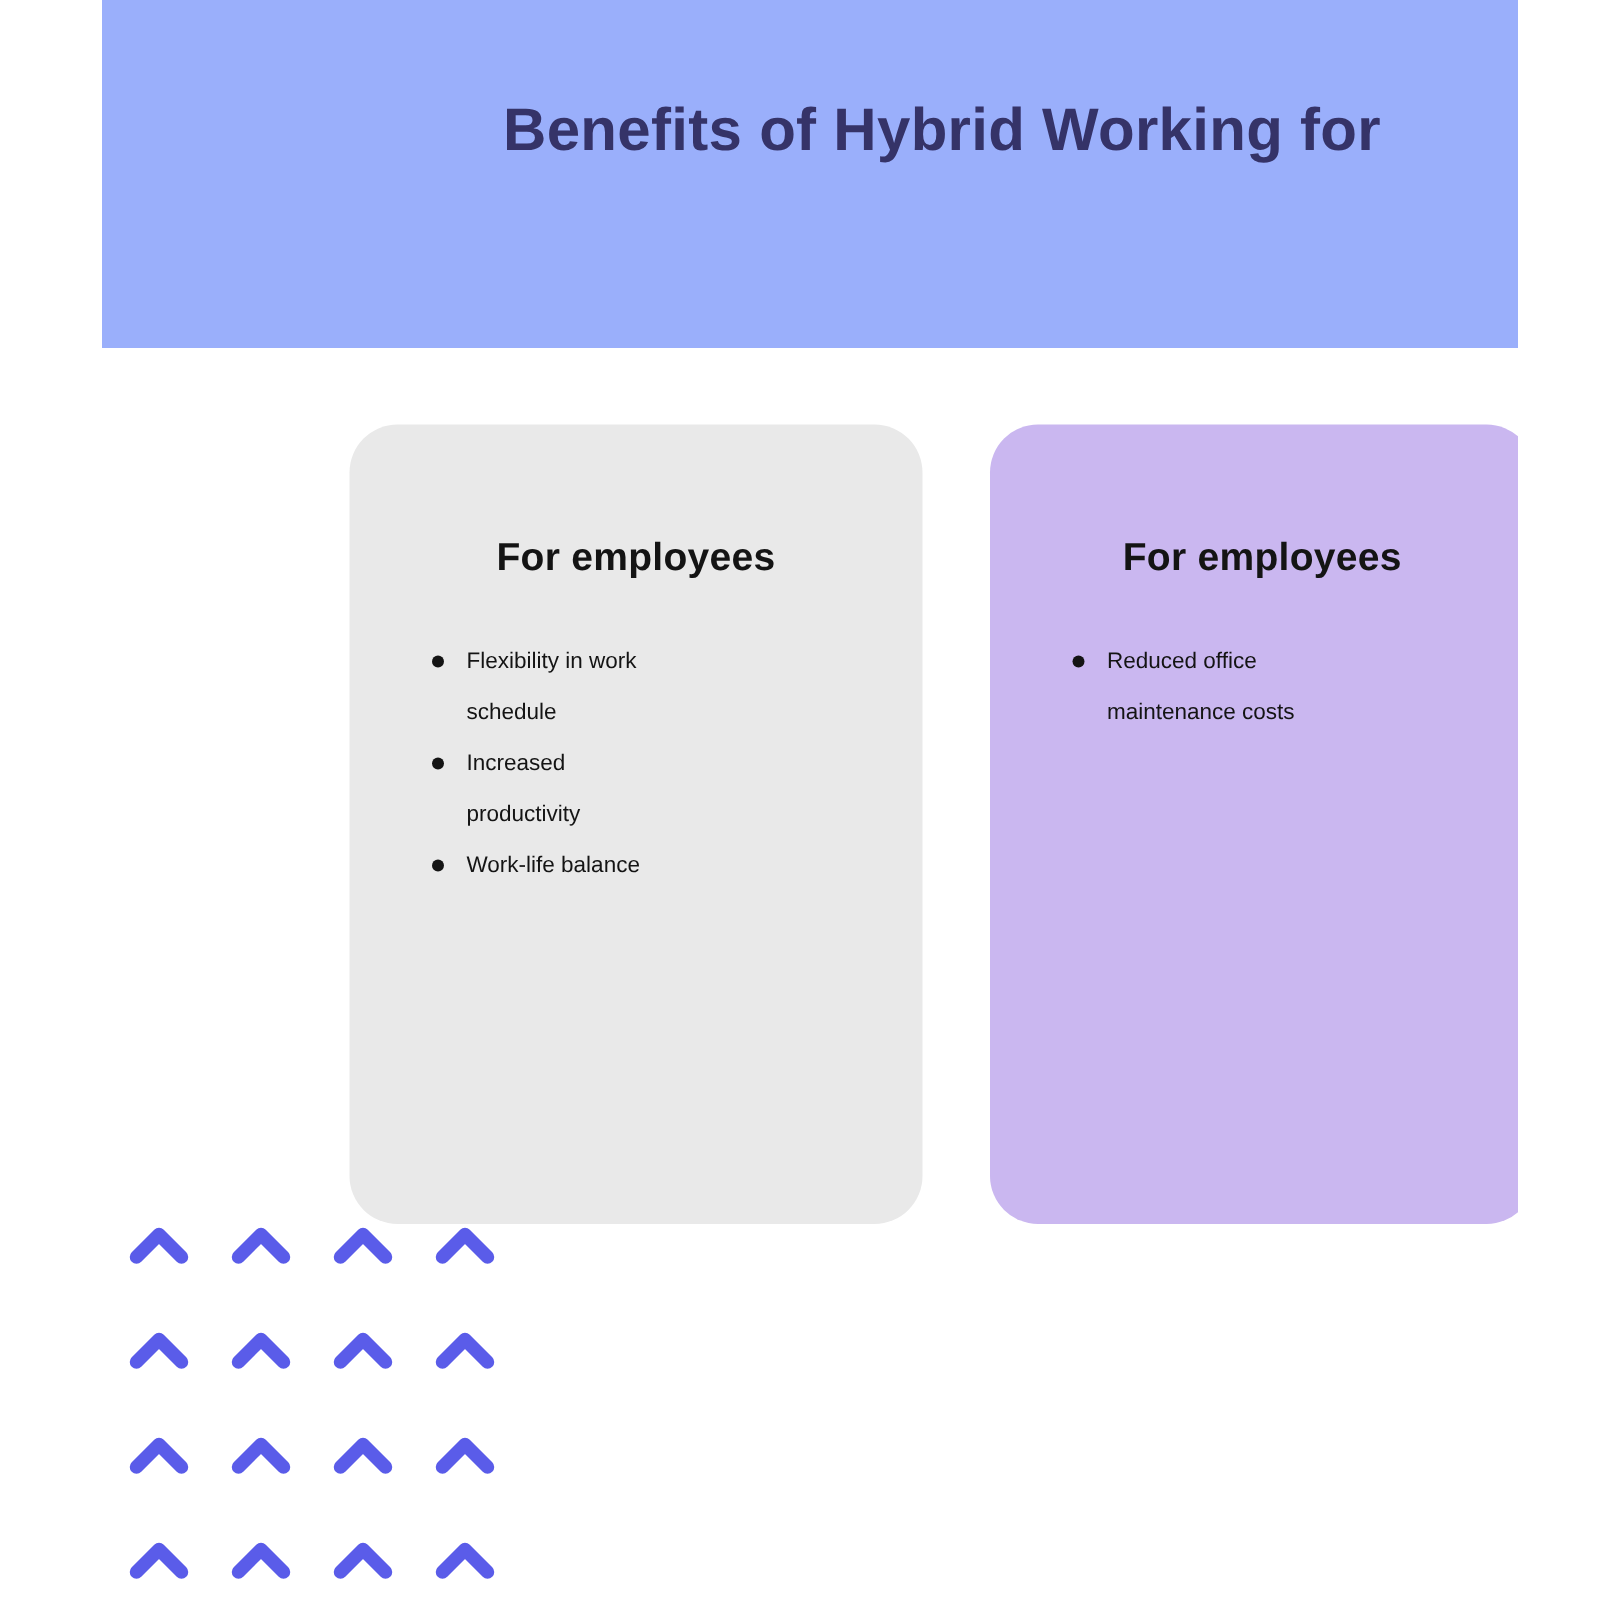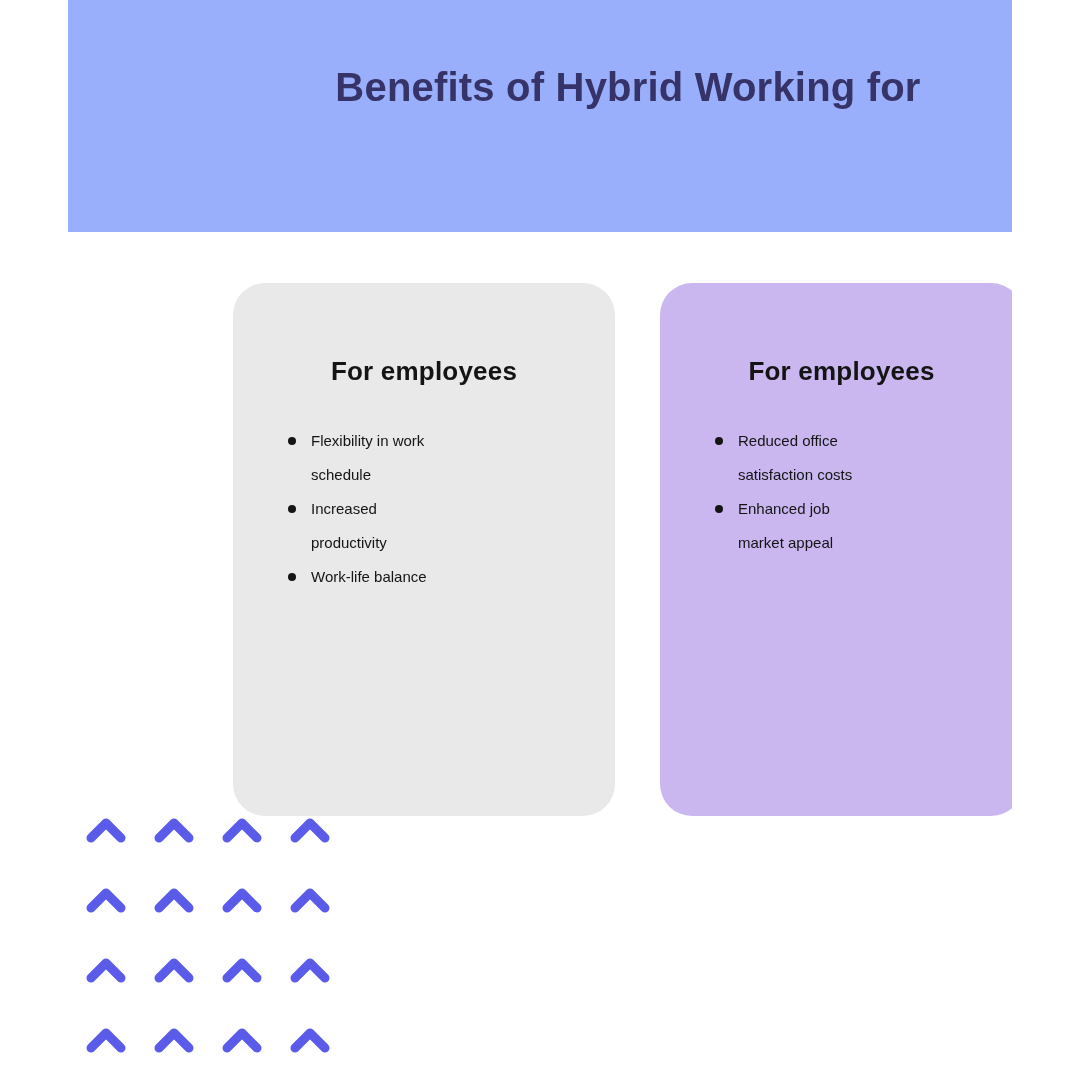--- a/index.html
+++ b/index.html
@@ -129,23 +129,21 @@
       <li>Increased
 productivity</li>
       <li>Work-life balance</li>
     </ul>
   </section>
 
   <section class="card card-companies">
     <h2 class="card-title">For employees</h2>
     <ul class="benefit-list">
       <li>Reduced office
-satisfaction costs</li>
-      <li>Enhanced job
-market appeal</li>
+maintenance costs</li>
     </ul>
   </section>
 
   <div class="chevron-pattern">
     <svg class="chevron" viewBox="0 0 40 26" aria-hidden="true">
       <path d="M5 21 L20 6 L35 21" fill="none" stroke="currentColor" stroke-width="9" stroke-linecap="round" stroke-linejoin="round"></path>
     </svg>
   <svg class="chevron" viewBox="0 0 40 26" aria-hidden="true">
       <path d="M5 21 L20 6 L35 21" fill="none" stroke="currentColor" stroke-width="9" stroke-linecap="round" stroke-linejoin="round"></path>
     </svg>

